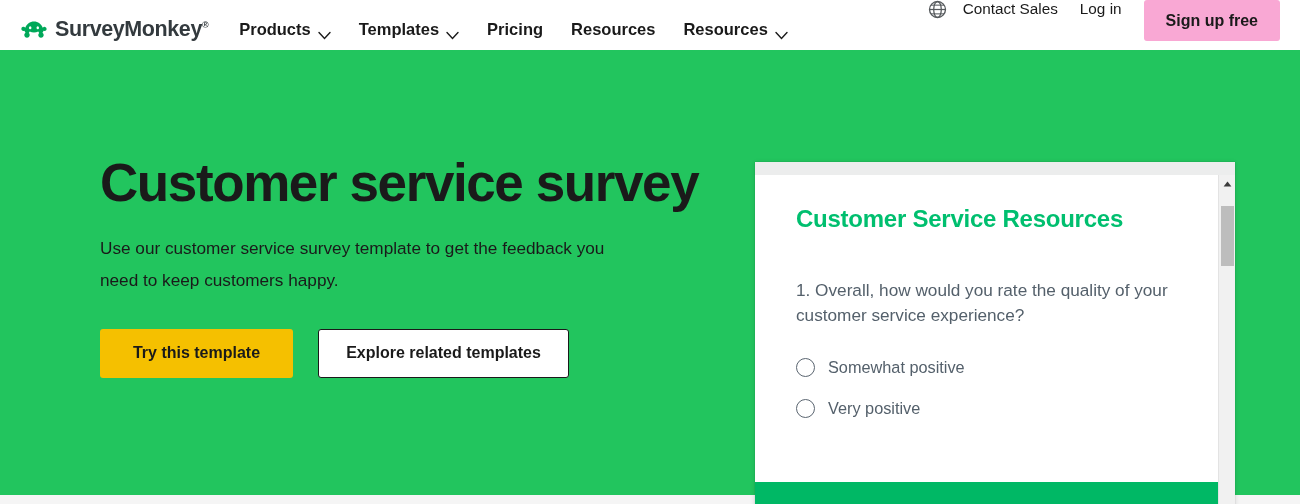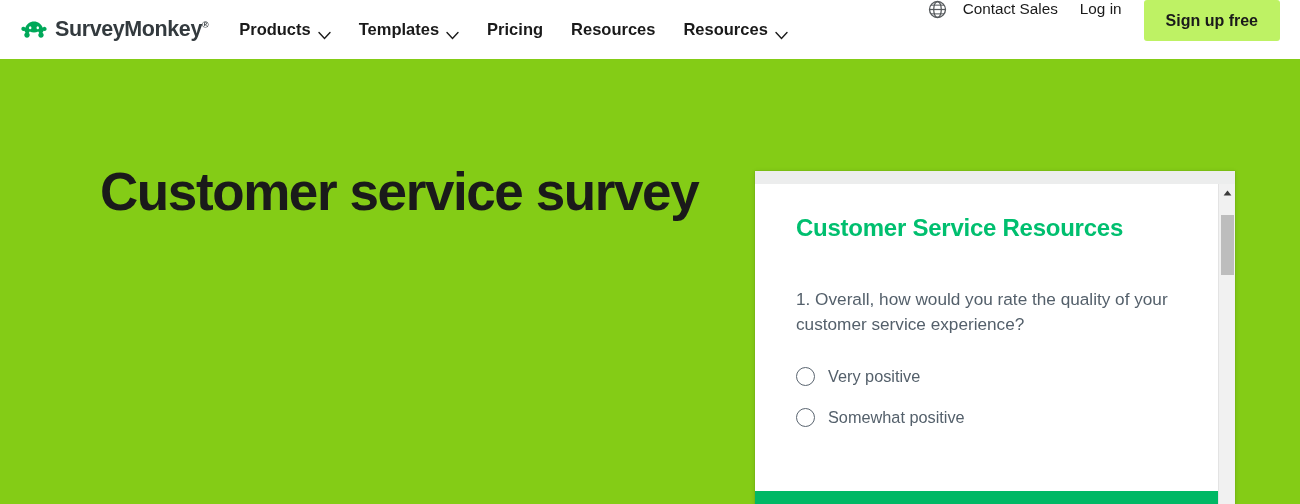--- a/index.html
+++ b/index.html
@@ -39,30 +39,30 @@
   .nav-right {
     position: absolute; right: 20px; top: 0; height: 59px;
     display: flex; align-items: flex-start;
   }
   .globe-icon { width: 19px; height: 19px; margin-right: 16px; flex: none; }
   .nav-plain {
     font-size: 15.3px; color: #1a1a1a; font-weight: 400;
     white-space: nowrap; cursor: pointer; margin-right: 22px;
   }
   .signup-btn {
-    background: #bef264; color: #1a1a1a;
+    background: #f9a8d4; color: #1a1a1a;
     font-size: 16px; font-weight: 700;
     border: none; border-radius: 3px;
     padding: 0 22px; height: 41px;
     cursor: pointer; white-space: nowrap;
     font-family: "Liberation Sans", sans-serif;
   }
 
   
-  .hero { position: absolute; top: 59px; left: 0; width: 1300px; height: 445px; background: #84cc16; }
+  .hero { position: absolute; top: 50px; left: 0; width: 1300px; height: 445px; background: #22c55e; }
 
   .hero-copy { position: absolute; left: 100px; top: 105px; width: 600px; }
   .hero-title {
     font-size: 53px; font-weight: 700; color: #1a1a1a;
     letter-spacing: -1.4px; line-height: 1.06; white-space: nowrap;
   }
   .hero-sub {
     margin-top: 22px;
     font-size: 17.2px; color: #1a1a1a; font-weight: 400;
     line-height: 1.85; max-width: 545px;
@@ -214,43 +214,48 @@
       <span class="nav-plain">Log in</span>
       <button class="signup-btn">Sign up free</button>
     </div>
 
   </div>
 
   <div class="hero">
 
     <div class="hero-copy">
       <h1 class="hero-title">Customer service survey</h1>
+      <p class="hero-sub">Use our customer service survey template to get the feedback you need to keep customers happy.</p>
+      <div class="hero-actions">
+        <button class="btn-primary">Try this template</button>
+        <button class="btn-secondary">Explore related templates</button>
+      </div>
     </div>
 
     <div class="preview-card">
 
       <div class="card-topstrip"></div>
 
       <div class="card-main">
 
         <div class="card-content">
 
           <div class="card-scrollable">
             <div class="survey-title">Customer Service Resources</div>
             <div class="question-text">1. Overall, how would you rate the quality of your customer service experience?</div>
 
             <div class="options">
+              <div class="option-row">
+                <span class="radio"></span>
+                <span class="option-label">Somewhat positive</span>
+              </div>
               <div class="option-row">
                 <span class="radio"></span>
                 <span class="option-label">Very positive</span>
               </div>
-              <div class="option-row">
-                <span class="radio"></span>
-                <span class="option-label">Somewhat positive</span>
-              </div>
             </div>
           </div>
 
           <div class="progress-bar">
             
           </div>
 
         </div>
 
         <div class="scrollbar">

